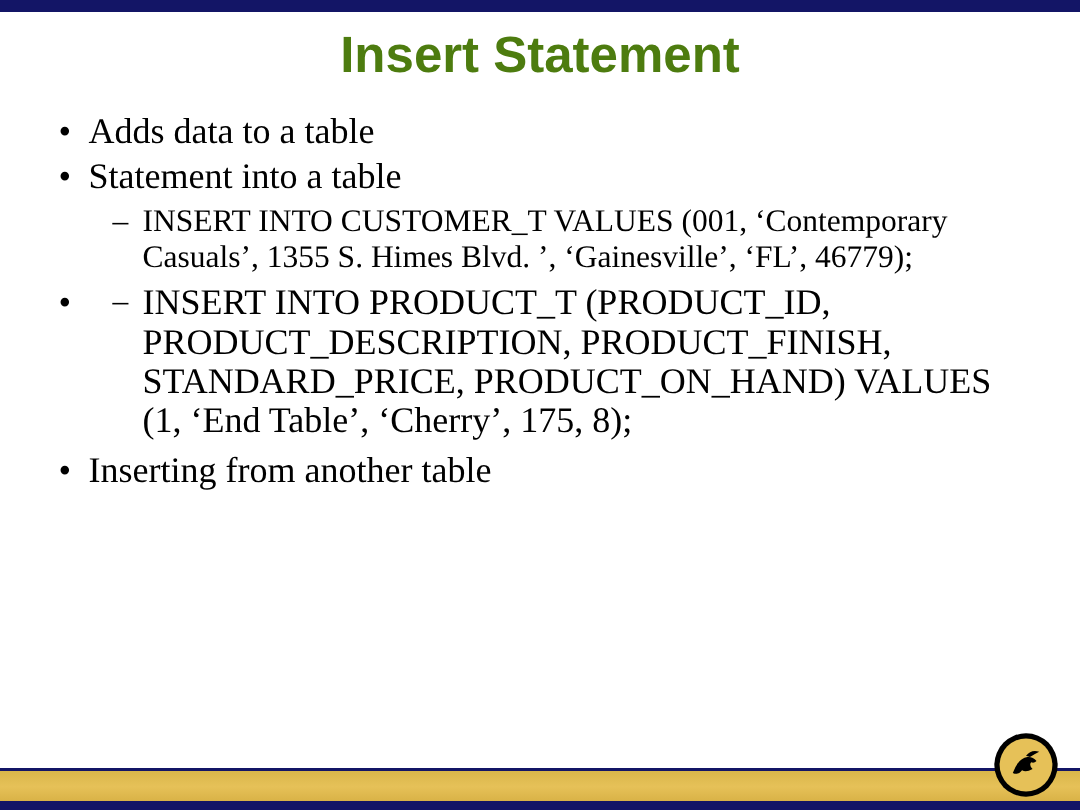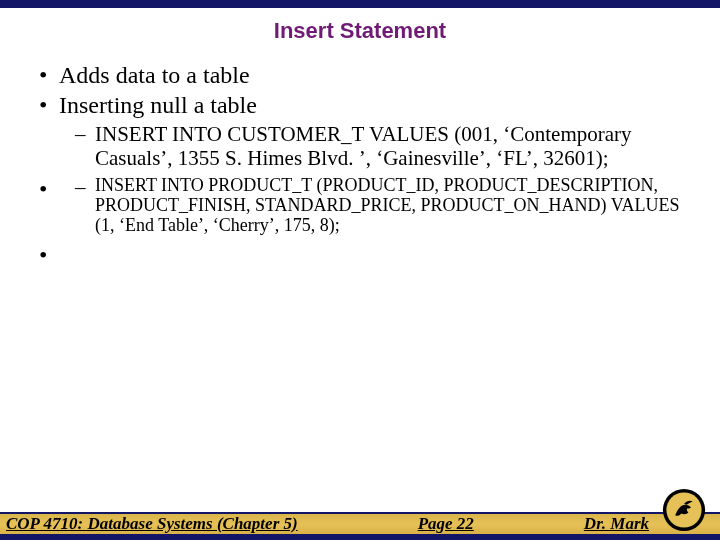--- a/index.html
+++ b/index.html
@@ -11,25 +11,25 @@
     position: relative;
     overflow: hidden;
   }
   .topbar {
     width: 100%;
     height: 8px;
     background: #131566;
   }
   .slide-title {
     font-family: Arial, Helvetica, sans-serif;
-    font-size: 22px;
+    font-size: 34px;
     text-align: center;
     margin-top: 10px;
     margin-bottom: 18px;
-    color: #701a75;
+    color: #4d7c0f;
   }
   .content {
     padding: 0 18px 0 18px;
   }
   ul.level1 {
     list-style: none;
     margin: 11px;
     padding: 0;
   }
   ul.level1 > li {
@@ -61,21 +61,21 @@
     margin-bottom: 2px;
   }
   ul.level2 > li::before {
     content: "–";
     position: absolute;
     left: 16px;
     top: 0;
     font-size: 21px;
   }
   ul.level2.smaller > li {
-    font-size: 18px;
+    font-size: 24px;
     line-height: 1.1;
   }
   .footer-band {
     position: absolute;
     left: 0;
     bottom: 0;
     width: 100%;
     height: 40px;
   }
   .gold-bar {
@@ -122,42 +122,38 @@
 <body>
 
 <div class="topbar"></div>
 
 <h1 class="slide-title">Insert Statement</h1>
 
 <div class="content">
   <ul class="level1">
     <li>Adds data to a table</li>
     <li>
-      <span>Inserting null a table</span>
+      <span>Statement into a table</span>
       <ul class="level2">
-        <li>INSERT INTO CUSTOMER_T VALUES (001, ‘Contemporary Casuals’, 1355 S. Himes Blvd. ’, ‘Gainesville’, ‘FL’, 32601);</li>
+        <li>INSERT INTO CUSTOMER_T VALUES (001, ‘Contemporary Casuals’, 1355 S. Himes Blvd. ’, ‘Gainesville’, ‘FL’, 46779);</li>
       </ul>
     </li>
     <li>
       <ul class="level2 smaller">
         <li>INSERT INTO PRODUCT_T (PRODUCT_ID, PRODUCT_DESCRIPTION, PRODUCT_FINISH, STANDARD_PRICE, PRODUCT_ON_HAND) VALUES (1, ‘End Table’, ‘Cherry’, 175, 8);</li>
       </ul>
     </li>
     <li>
+      <span>Inserting from another table</span>
     </li>
   </ul>
 </div>
 
 <div class="footer-band">
   <div class="gold-bar"></div>
   <div class="navy-bottom"></div>
-  <div class="footer-text">
-    <span class="course">COP 4710: Database Systems  (Chapter 5)</span>
-    <span class="page">Page 22</span>
-    <span class="author">Dr. Mark</span>
-  </div>
   <svg class="logo" viewBox="0 0 100 100">
     <circle cx="50" cy="50" r="48" fill="#000"></circle>
     <circle cx="50" cy="50" r="40" fill="#e6c158"></circle>
     <path d="M30 62 Q38 40 52 38 Q60 37 66 44 Q62 48 58 46 Q54 50 60 56 Q50 62 44 58 Q38 66 30 62 Z" fill="#000"></path>
     <path d="M50 36 Q58 26 70 30 Q62 34 56 38 Z" fill="#000"></path>
   </svg>
 </div>
 
 </body></html>

